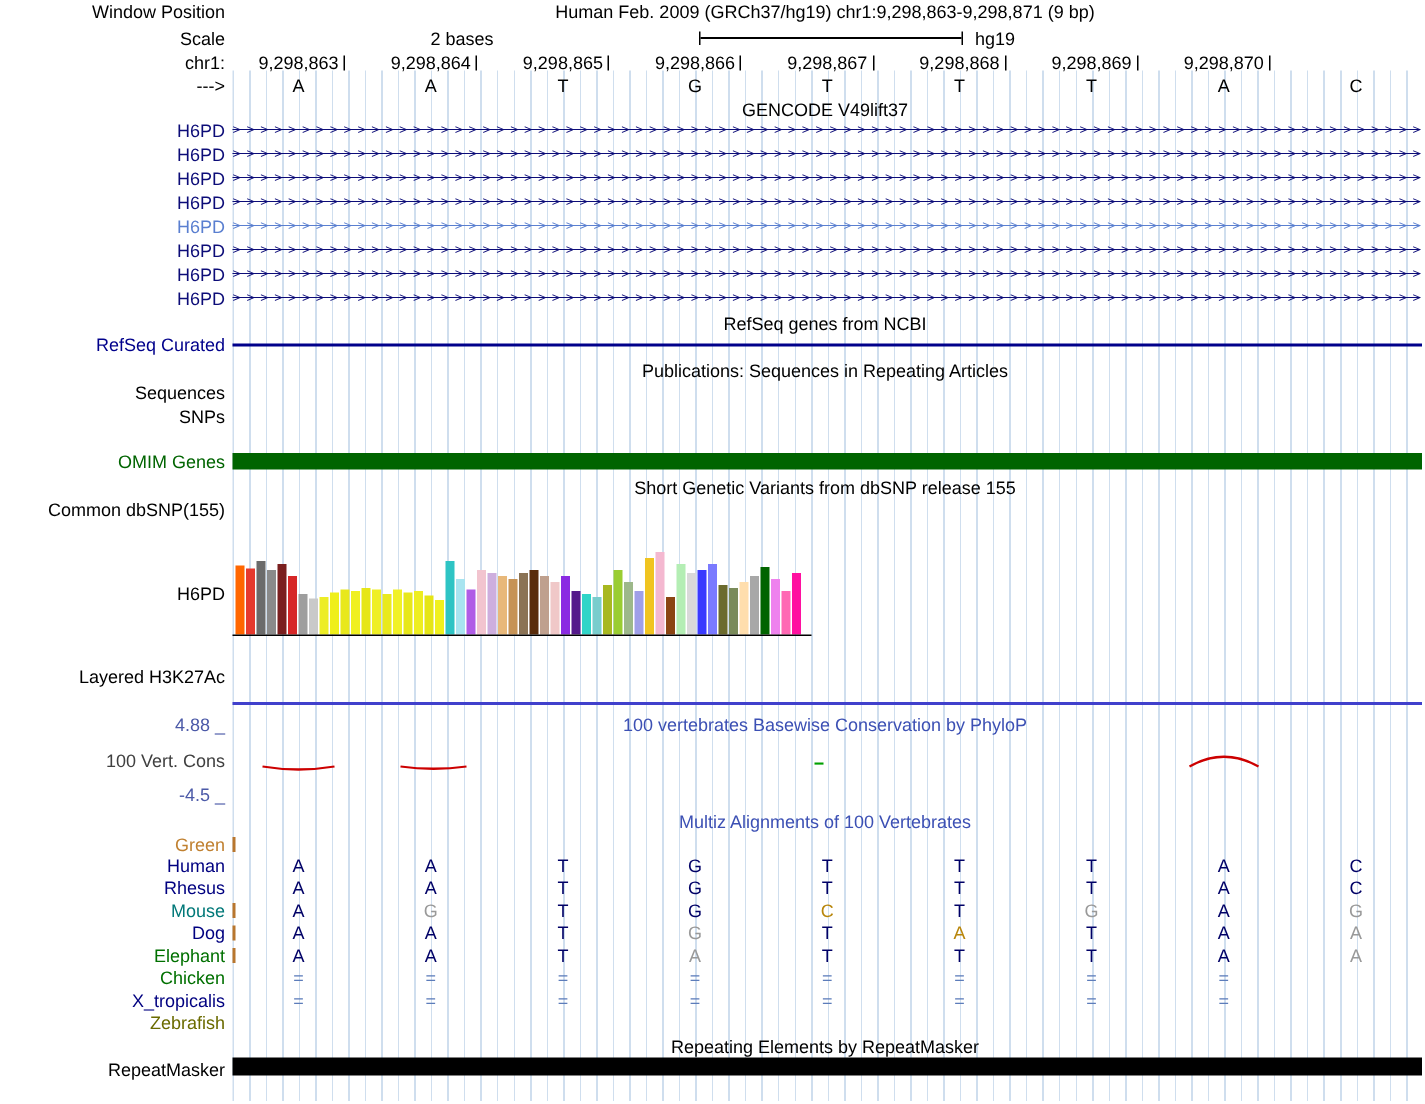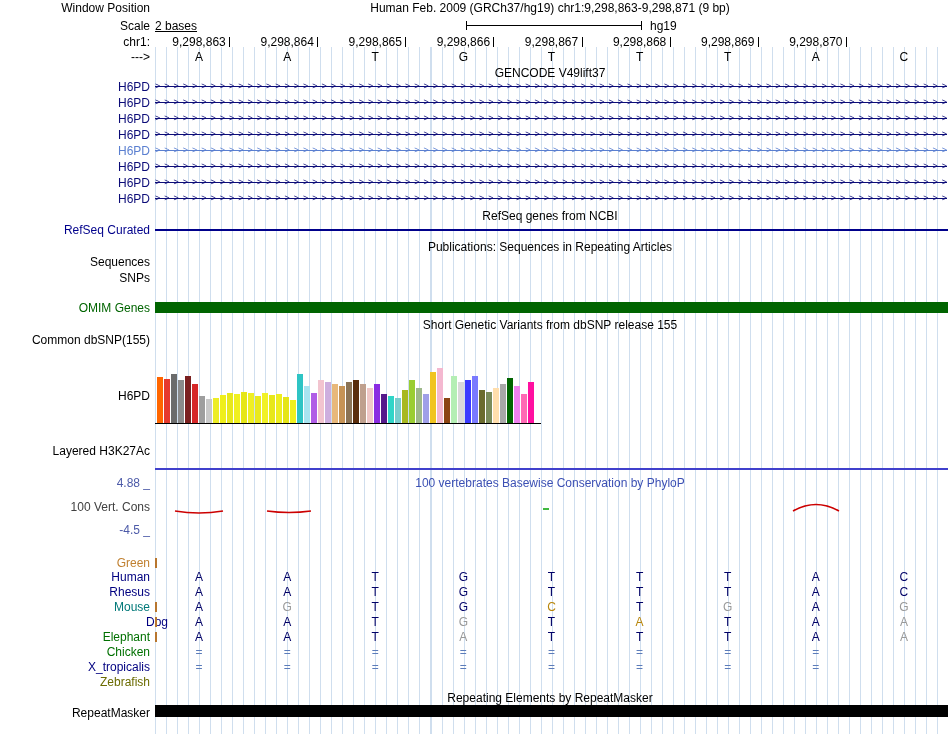--- a/index.html
+++ b/index.html
@@ -5,21 +5,21 @@
   html,body{margin:0;padding:0;background:#fff;}
   #canvas{position:relative;width:950px;height:736px;background:#fff;overflow:hidden;
           font-family:"Liberation Sans",sans-serif;font-size:12px;color:#000;}
   .lbl{position:absolute;left:0;width:150px;text-align:right;white-space:nowrap;}
   .ctitle{position:absolute;left:155px;width:790px;text-align:center;white-space:nowrap;}
   .blue{color:#3c50b4;}
   .green{color:#006400;}
   .score{color:#4c5aa8;}
   .guidelines{position:absolute;left:155px;top:47px;width:793px;height:687px;z-index:0;
               background:repeating-linear-gradient(to right,#cfdeee 0 1px,transparent 1px 11.02px);}
-  .scale-val{position:absolute;left:155px;top:19px;width:306px;text-align:left;text-decoration:underline;}
+  .scale-val{position:absolute;left:155px;top:19px;width:306px;text-align:center;}
   .scale-bar{position:absolute;left:466px;top:21px;width:174px;height:9px;
              border-left:1px solid #000;border-right:1px solid #000;
              background:linear-gradient(to bottom,transparent 4px,#000 4px,#000 5px,transparent 5px);}
   .assembly{position:absolute;left:650px;top:19px;}
   .refseq-line{position:absolute;left:155px;top:229px;width:793px;height:2px;background:#00008b;}
   .omim-bar{position:absolute;left:155px;top:302px;width:793px;height:11px;background:#006400;}
   .h3k-line{position:absolute;left:155px;top:468px;width:793px;height:2px;background:#4040cc;}
   .rmsk-bar{position:absolute;left:155px;top:705px;width:793px;height:12px;background:#000;}
   .z1{z-index:1;}
 </style>
@@ -59,20 +59,21 @@
   <div class="lbl z1" style="top:389px">H6PD</div>
 
   <div class="lbl z1" style="top:444px">Layered H3K27Ac</div>
   <div class="h3k-line z1"></div>
 
   <div class="lbl score z1" style="top:476px">4.88 _</div>
   <div class="ctitle blue z1" style="top:476px">100 vertebrates Basewise Conservation by PhyloP</div>
   <div class="lbl z1" style="top:500px;color:#404040">100 Vert. Cons</div>
   <div class="lbl score z1" style="top:523px">-4.5 _</div>
 
+  <div class="ctitle blue z1" style="top:541px">Multiz Alignments of 100 Vertebrates</div>
   <div class="lbl z1" style="top:556px;color:#c08030">Green</div>
 
   <div class="ctitle z1" style="top:691px">Repeating Elements by RepeatMasker</div>
   <div class="lbl z1" style="top:706px">RepeatMasker</div>
   <div class="rmsk-bar z1"></div>
 <div style="position: absolute; white-space: nowrap; z-index: 1; left: 155.056px; top: 35px; width: 88px; text-align: center;">9,298,863</div>
     <div style="position: absolute; white-space: nowrap; z-index: 1; left: 229.056px; top: 37px; width: 1px; height: 10px; background: rgb(0, 0, 0);"></div>
     <div style="position: absolute; white-space: nowrap; z-index: 1; left: 243.167px; top: 35px; width: 88px; text-align: center;">9,298,864</div>
     <div style="position: absolute; white-space: nowrap; z-index: 1; left: 317.167px; top: 37px; width: 1px; height: 10px; background: rgb(0, 0, 0);"></div>
     <div style="position: absolute; white-space: nowrap; z-index: 1; left: 331.278px; top: 35px; width: 88px; text-align: center;">9,298,865</div>
@@ -198,21 +199,21 @@
     <div style="position: absolute; white-space: nowrap; z-index: 1; left: 155px; top: 602px; width: 2px; height: 10px; background: rgb(184, 118, 46);"></div>
     <div style="position: absolute; white-space: nowrap; z-index: 1; left: 189.056px; top: 600px; width: 20px; text-align: center; color: rgb(0, 0, 102);">A</div>
     <div style="position: absolute; white-space: nowrap; z-index: 1; left: 277.167px; top: 600px; width: 20px; text-align: center; color: rgb(153, 153, 153);">G</div>
     <div style="position: absolute; white-space: nowrap; z-index: 1; left: 365.278px; top: 600px; width: 20px; text-align: center; color: rgb(0, 0, 102);">T</div>
     <div style="position: absolute; white-space: nowrap; z-index: 1; left: 453.389px; top: 600px; width: 20px; text-align: center; color: rgb(0, 0, 102);">G</div>
     <div style="position: absolute; white-space: nowrap; z-index: 1; left: 541.5px; top: 600px; width: 20px; text-align: center; color: rgb(184, 134, 11);">C</div>
     <div style="position: absolute; white-space: nowrap; z-index: 1; left: 629.611px; top: 600px; width: 20px; text-align: center; color: rgb(0, 0, 102);">T</div>
     <div style="position: absolute; white-space: nowrap; z-index: 1; left: 717.722px; top: 600px; width: 20px; text-align: center; color: rgb(153, 153, 153);">G</div>
     <div style="position: absolute; white-space: nowrap; z-index: 1; left: 805.833px; top: 600px; width: 20px; text-align: center; color: rgb(0, 0, 102);">A</div>
     <div style="position: absolute; white-space: nowrap; z-index: 1; left: 893.944px; top: 600px; width: 20px; text-align: center; color: rgb(153, 153, 153);">G</div>
-    <div style="position: absolute; white-space: nowrap; z-index: 1; left: 0px; top: 615px; width: 150px; text-align: right; color: rgb(0, 0, 128); margin-left: 18px;">Dog</div>
+    <div style="position: absolute; white-space: nowrap; z-index: 1; left: 0px; top: 615px; width: 150px; text-align: right; color: rgb(0, 0, 128);">Dog</div>
     <div style="position: absolute; white-space: nowrap; z-index: 1; left: 155px; top: 617px; width: 2px; height: 10px; background: rgb(184, 118, 46);"></div>
     <div style="position: absolute; white-space: nowrap; z-index: 1; left: 189.056px; top: 615px; width: 20px; text-align: center; color: rgb(0, 0, 102);">A</div>
     <div style="position: absolute; white-space: nowrap; z-index: 1; left: 277.167px; top: 615px; width: 20px; text-align: center; color: rgb(0, 0, 102);">A</div>
     <div style="position: absolute; white-space: nowrap; z-index: 1; left: 365.278px; top: 615px; width: 20px; text-align: center; color: rgb(0, 0, 102);">T</div>
     <div style="position: absolute; white-space: nowrap; z-index: 1; left: 453.389px; top: 615px; width: 20px; text-align: center; color: rgb(153, 153, 153);">G</div>
     <div style="position: absolute; white-space: nowrap; z-index: 1; left: 541.5px; top: 615px; width: 20px; text-align: center; color: rgb(0, 0, 102);">T</div>
     <div style="position: absolute; white-space: nowrap; z-index: 1; left: 629.611px; top: 615px; width: 20px; text-align: center; color: rgb(184, 134, 11);">A</div>
     <div style="position: absolute; white-space: nowrap; z-index: 1; left: 717.722px; top: 615px; width: 20px; text-align: center; color: rgb(0, 0, 102);">T</div>
     <div style="position: absolute; white-space: nowrap; z-index: 1; left: 805.833px; top: 615px; width: 20px; text-align: center; color: rgb(0, 0, 102);">A</div>
     <div style="position: absolute; white-space: nowrap; z-index: 1; left: 893.944px; top: 615px; width: 20px; text-align: center; color: rgb(153, 153, 153);">A</div>

